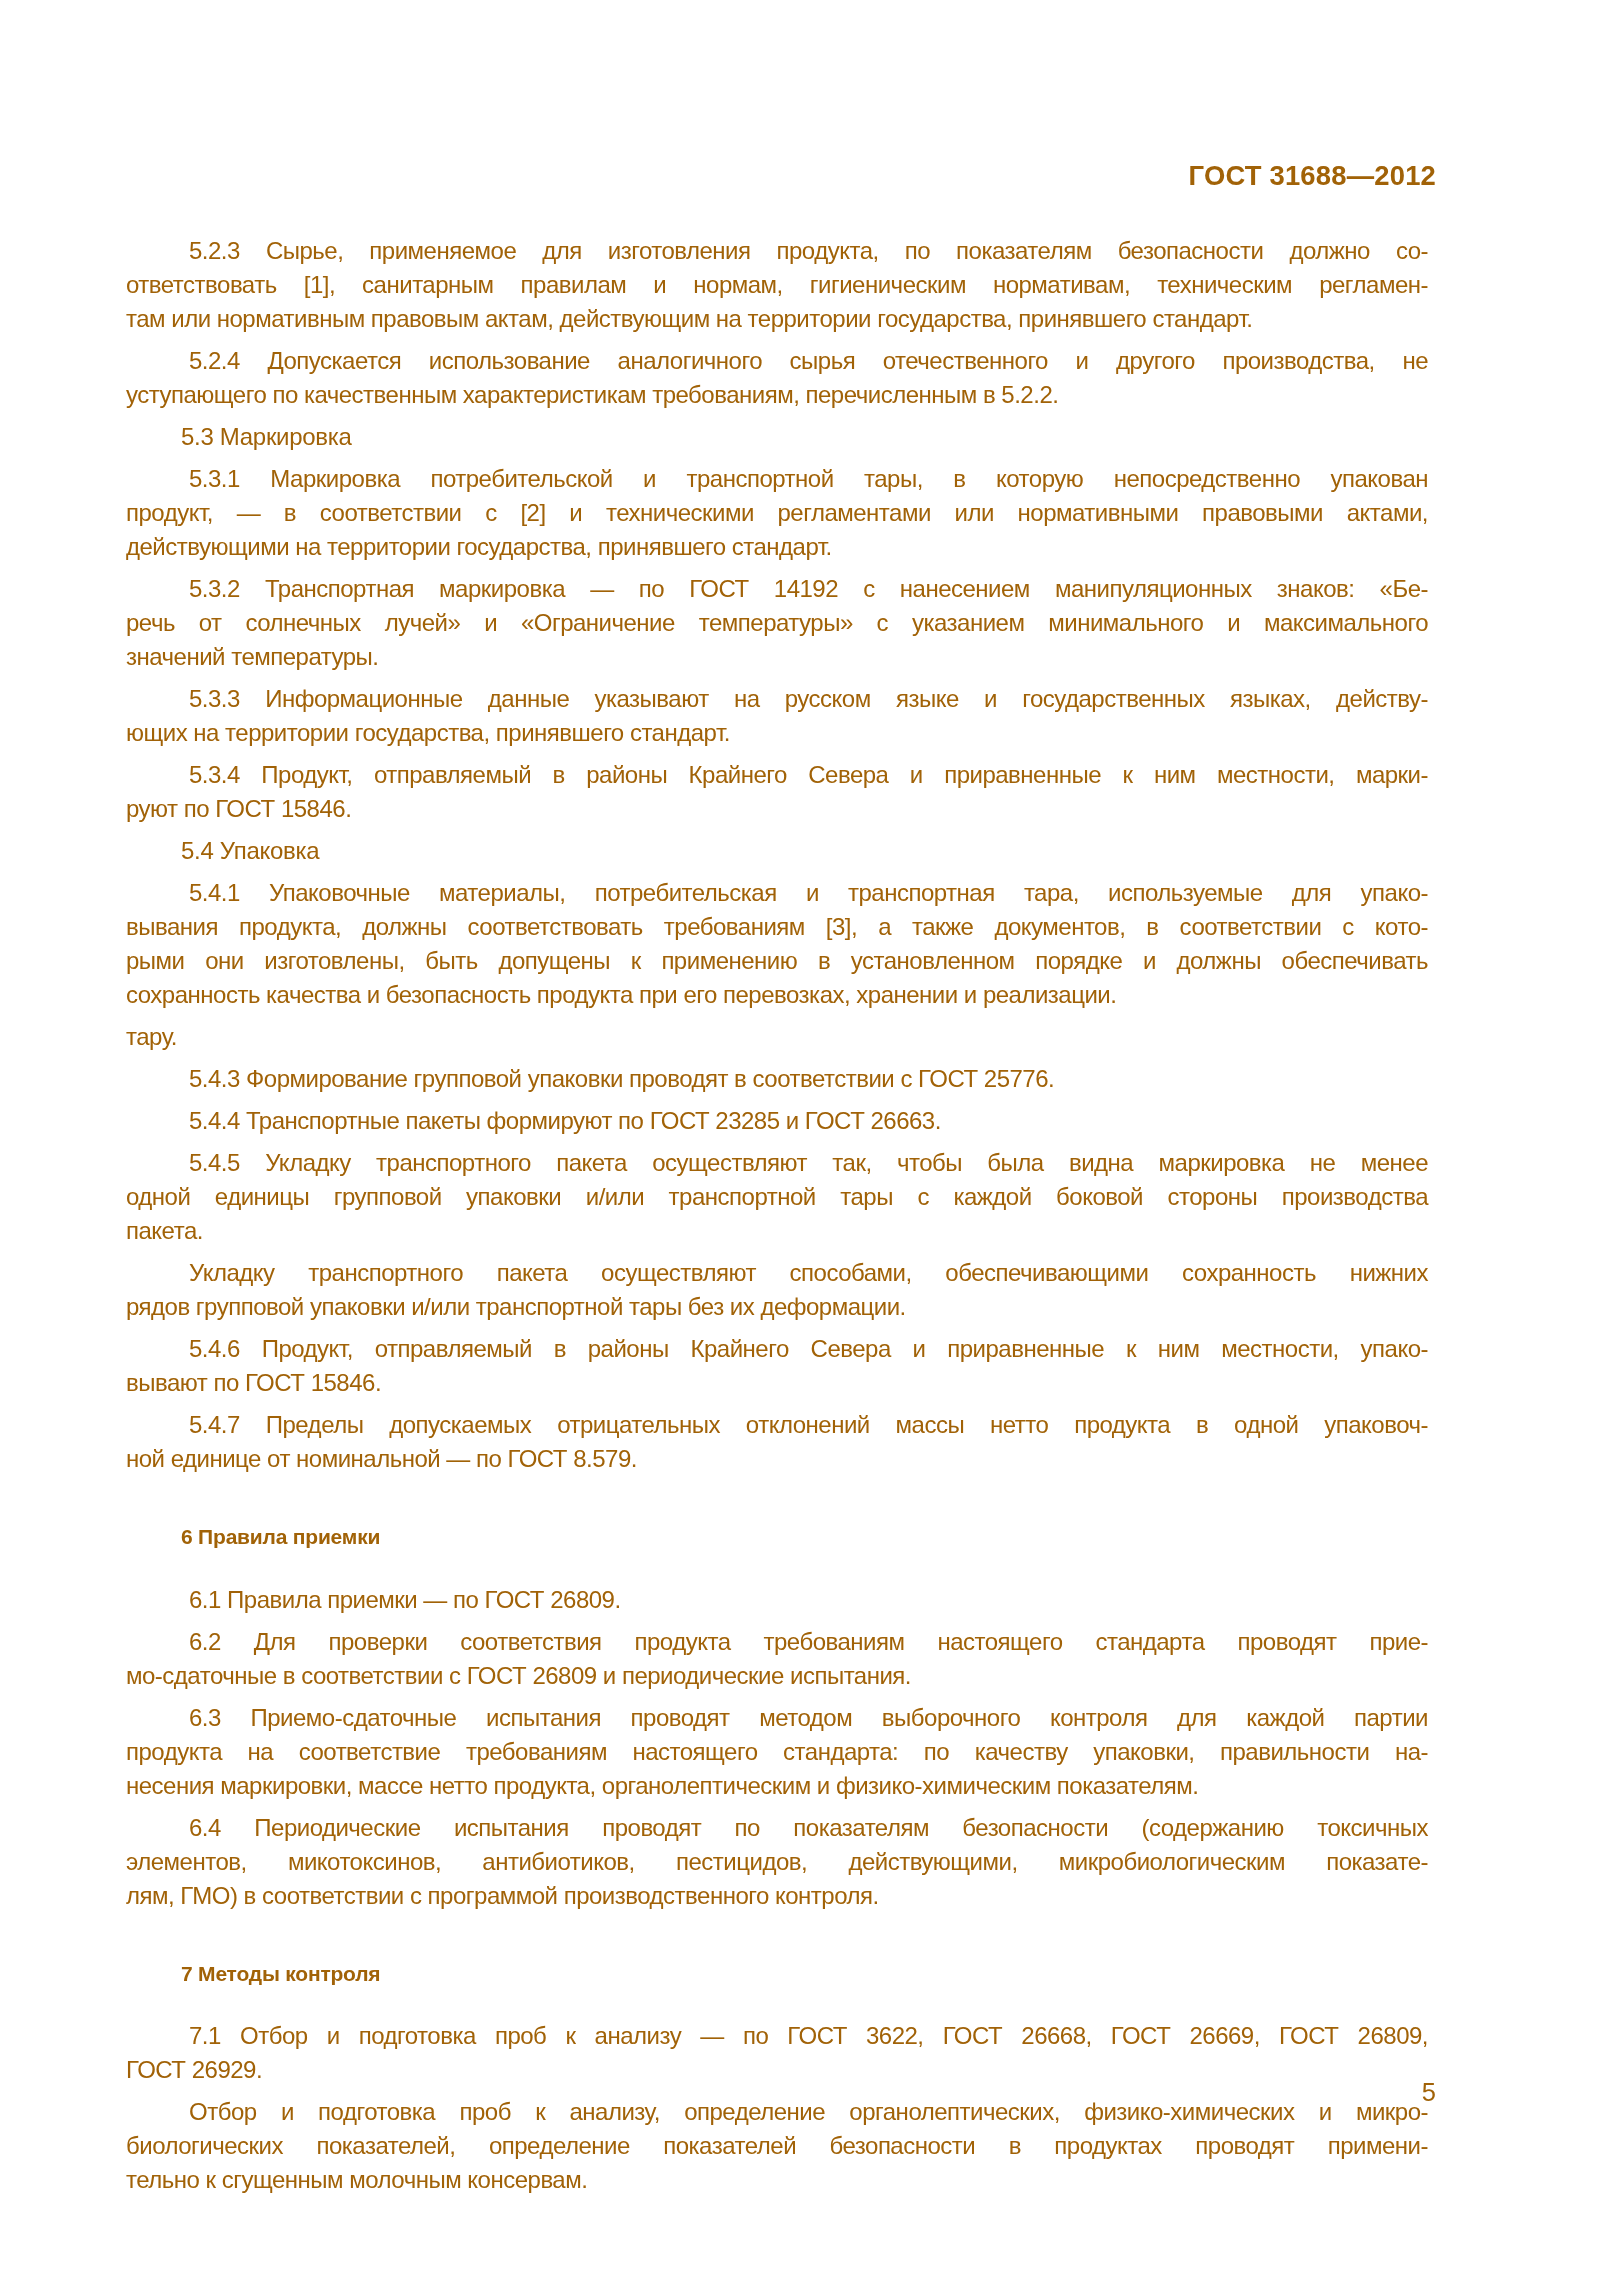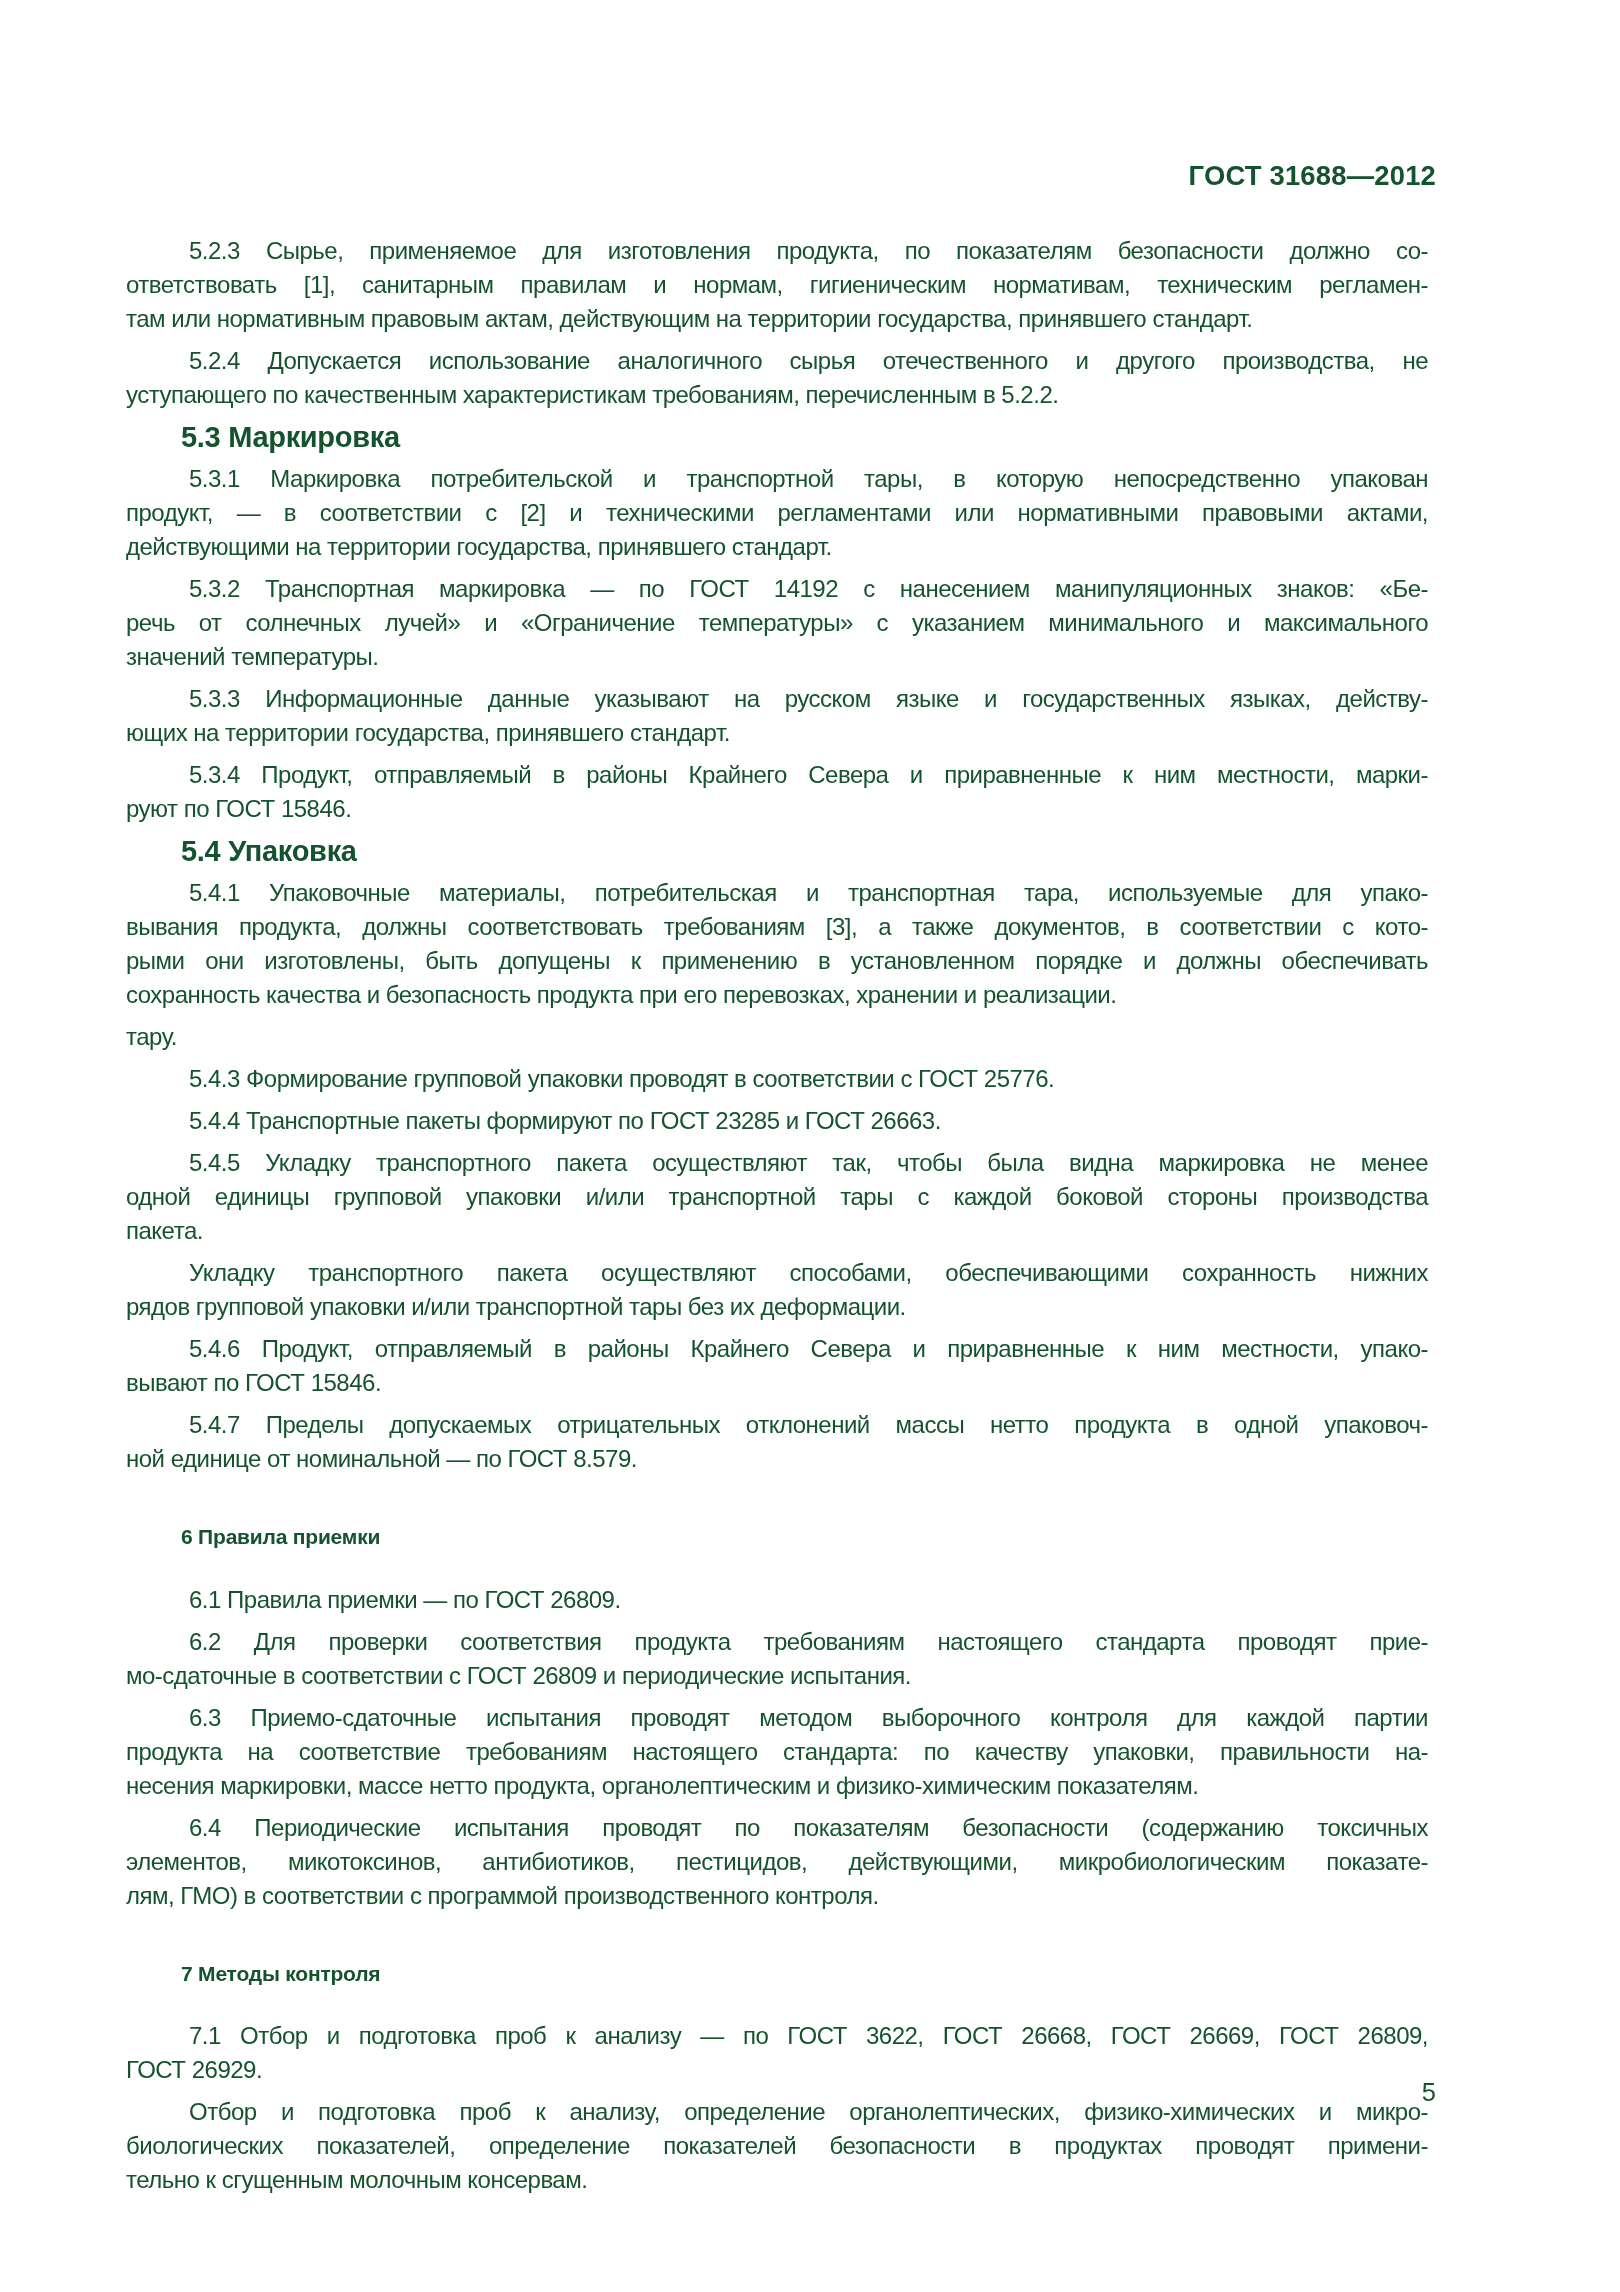--- a/index.html
+++ b/index.html
@@ -6,21 +6,21 @@
     margin: 0;
     padding: 0;
     background: #ffffff;
   }
   .page {
     position: relative;
     width: 1620px;
     height: 2293px;
     background: #ffffff;
     font-family: "Liberation Sans", sans-serif;
-    color: #14532d;
+    color: #a16207;
     overflow: hidden;
   }
   .running-header {
     position: absolute;
     top: 160px;
     left: 118px;
     width: 1318px;
     text-align: right;
     font-weight: bold;
     font-size: 27.4px;
@@ -48,22 +48,22 @@
   }
   .para .line.first {
     padding-left: 63px;
   }
   .para .line.last {
     text-align-last: left;
   }
   .subheading {
     margin: 7.8px 0;
     padding-left: 63px;
-    font-size: 29px;
-    font-weight: bold;
+    font-size: 24px;
+    font-weight: normal;
     line-height: 34px;
     letter-spacing: -0.3px;
   }
   .heading {
     margin: 41px 0 26.5px 0;
     padding-left: 63px;
     font-size: 21px;
     font-weight: bold;
     line-height: 39px;
     letter-spacing: -0.2px;

